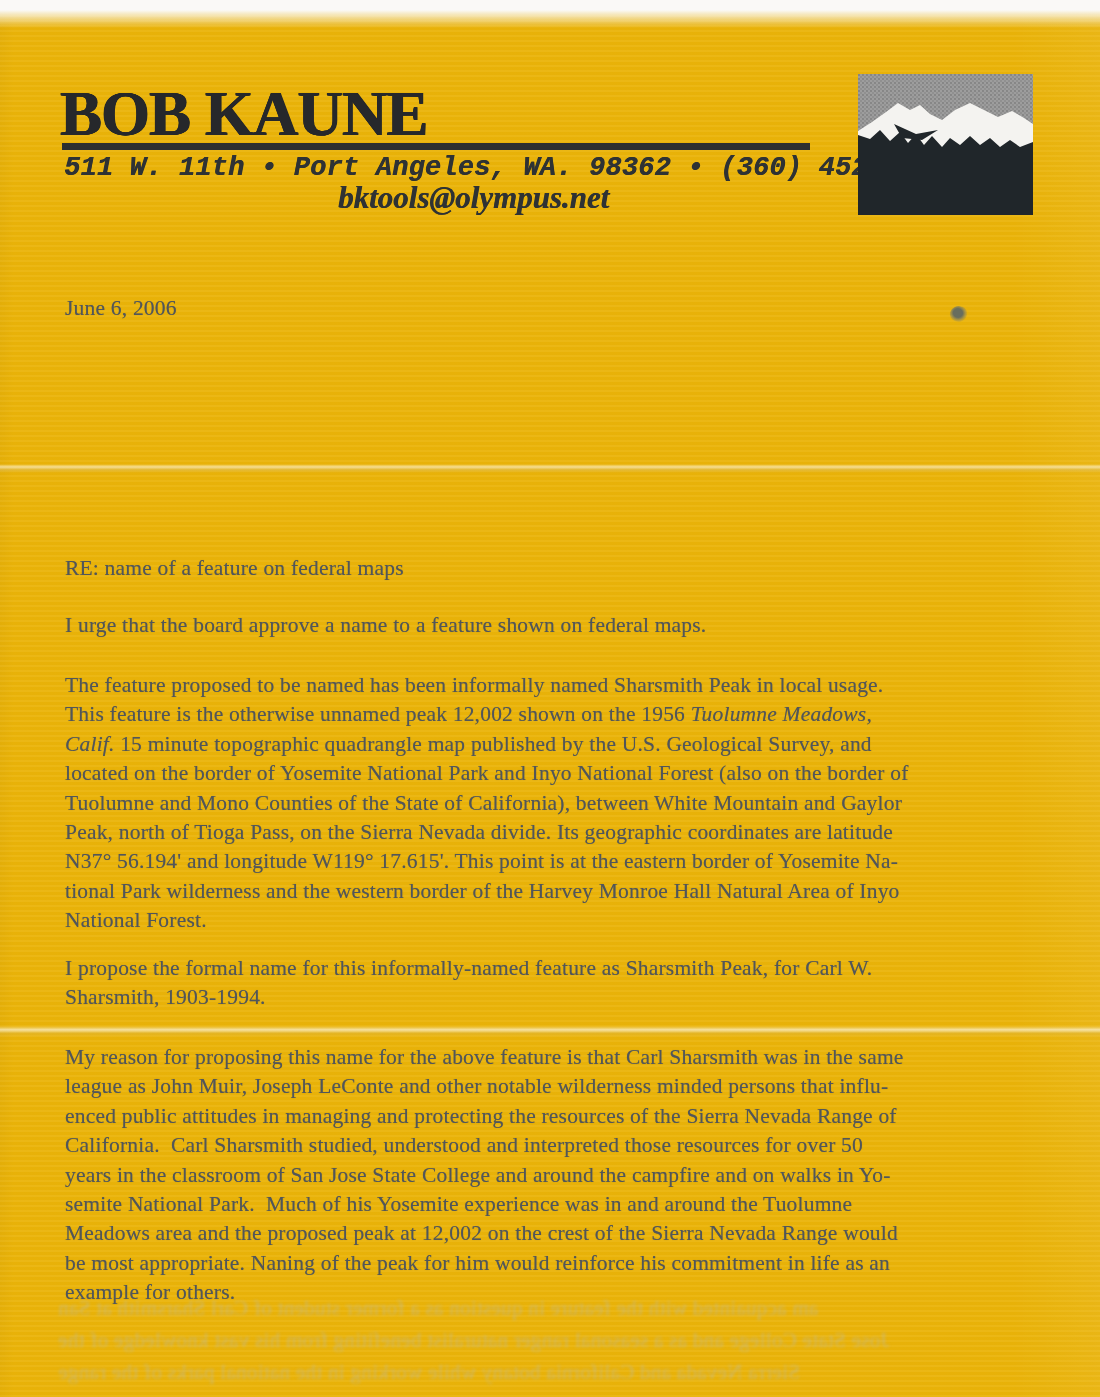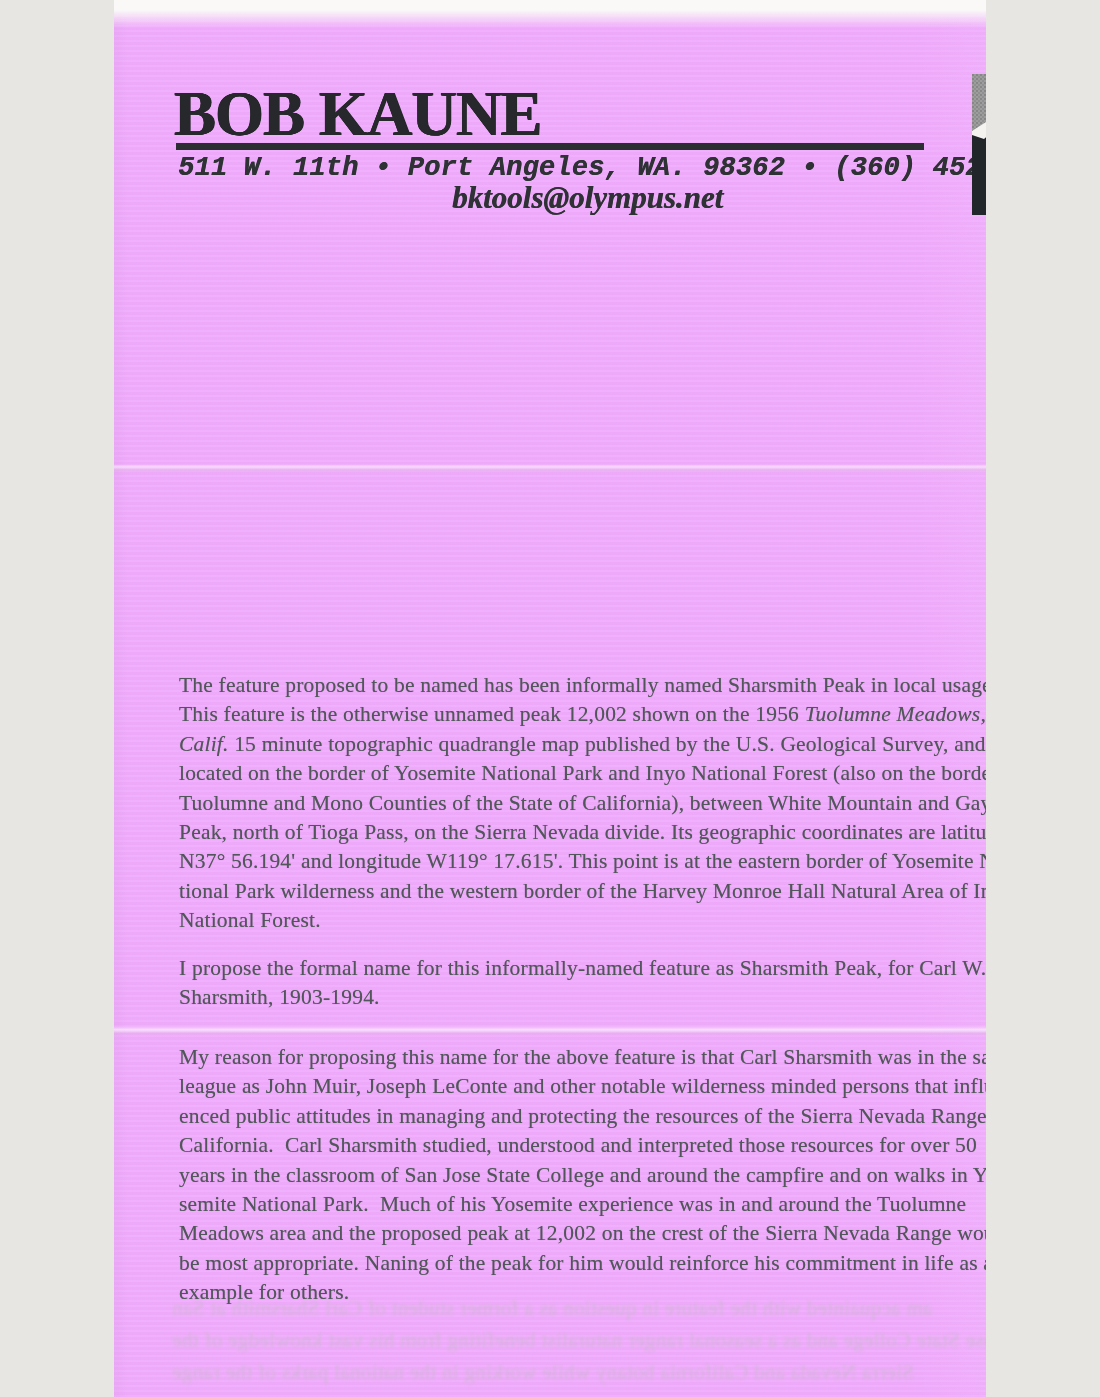--- a/index.html
+++ b/index.html
@@ -1,21 +1,21 @@
 <!DOCTYPE html>
 <html><head>
 <meta charset="utf-8">
 <style>
   html,body{margin:0;padding:0;}
   body{background:#e8e6e2;}
   .page{
     position:relative;
-    width:872px;height:1397px;
+    width:1100px;height:1397px;
     margin:0 auto;
-    background:#f0abfc;
+    background:#eab308;
     overflow:hidden;
     font-family:"Liberation Serif", serif;
   }
   
   .page::before{
     content:"";position:absolute;inset:0;z-index:0;pointer-events:none;
     background:
       linear-gradient(180deg,#faf9f7 0,#faf9f7 10px,rgba(250,249,247,0) 28px),
       linear-gradient(90deg,rgba(0,0,0,.025) 0,rgba(0,0,0,0) 14px,rgba(0,0,0,0) 92%,rgba(255,255,255,.05) 100%),
       repeating-linear-gradient(180deg,rgba(255,255,255,.05) 0 2px,rgba(60,60,55,.012) 2px 5px);
@@ -126,23 +126,26 @@
       <polygon fill="#f4f3f0" points="0,57 14,48 28,38 40,29 52,36 62,31 72,40 84,46 97,36 112,29 126,36 140,43 154,37 166,44 175,50 175,84 0,84"></polygon>
 
       <polygon fill="#20262a" points="0,61 12,65 22,56 32,67 42,58 50,69 58,60 66,71 74,62 84,73 92,64 102,71 112,62 122,71 132,64 142,73 152,66 162,73 175,68 175,141 0,141"></polygon>
 
       <polygon fill="#20262a" points="36,50 58,60 80,56 64,66 44,64"></polygon>
     </svg>
   </div>
 
   <div class="speck"></div>
 
+  <div class="typed" style="top:294px">June 6, 2006</div>
 
 
+  <div class="typed" style="top:554px">RE: name of a feature on federal maps</div>
 
+  <div class="typed" style="top:611px"><span>I urge that the board approve a name to a feature shown on federal maps.</span></div>
 
   <div class="typed" style="top:671px"><span>The feature proposed to be named has been informally named Sharsmith Peak in local usage.
 This feature is the otherwise unnamed peak 12,002 shown on the 1956 </span><span style="font-style: italic;">Tuolumne Meadows,
 Calif.</span><span> 15 minute topographic quadrangle map published by the U.S. Geological Survey, and
 located on the border of Yosemite National Park and Inyo National Forest (also on the border of
 Tuolumne and Mono Counties of the State of California), between White Mountain and Gaylor
 Peak, north of Tioga Pass, on the Sierra Nevada divide. Its geographic coordinates are latitude
 N37° 56.194' and longitude W119° 17.615'. This point is at the eastern border of Yosemite Na-
 tional Park wilderness and the western border of the Harvey Monroe Hall Natural Area of Inyo
 National Forest.</span></div>

